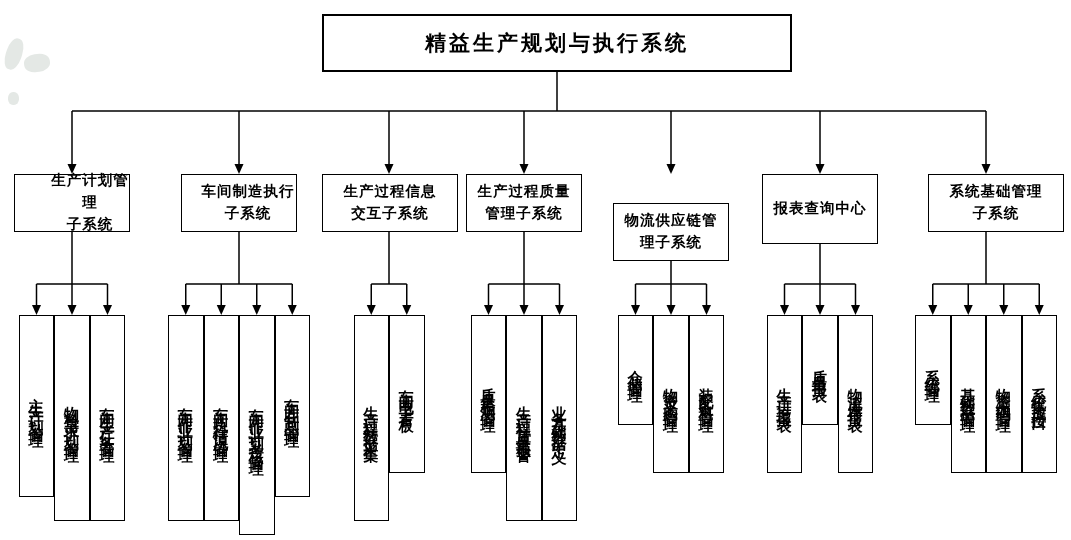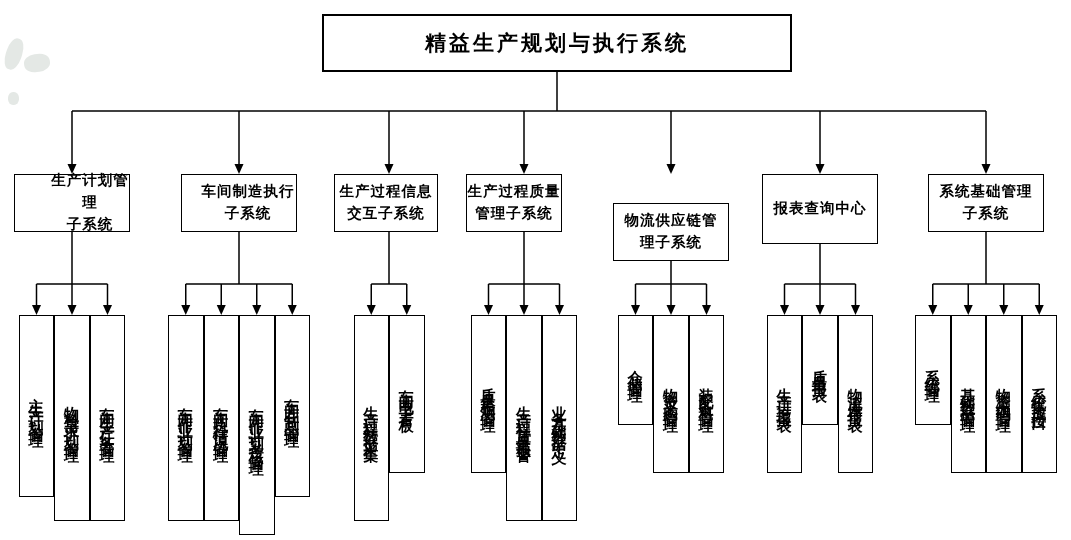--- a/index.html
+++ b/index.html
@@ -167,29 +167,29 @@
       </div>
       <div class="box leaf-box" style="left: 203.5px; top: 315px; width: 35.5px; height: 206px;">
         <span class="vtext">车间执行情况管理</span>
       </div>
       <div class="box leaf-box" style="left: 239px; top: 315px; width: 35.5px; height: 220px;">
         <span class="vtext">车间作业计划考核管理</span>
       </div>
       <div class="box leaf-box" style="left: 274.5px; top: 315px; width: 35.5px; height: 182px;">
         <span class="vtext">车间在制品管理</span>
       </div>
-      <div class="box group-box" style="left: 334px; top: 174px; width: 104px; height: 58px;">生产过程信息
+      <div class="box group-box" style="left: 322px; top: 174px; width: 136px; height: 58px;">生产过程信息
 交互子系统</div>
       <div class="box leaf-box" style="left: 353.5px; top: 315px; width: 35.5px; height: 206px;">
         <span class="vtext">生产过程数据采集</span>
       </div>
       <div class="box leaf-box" style="left: 389px; top: 315px; width: 35.5px; height: 158px;">
         <span class="vtext">车间电子看板</span>
       </div>
-      <div class="box group-box" style="left: 466px; top: 174px; width: 96px; height: 58px;">生产过程质量
+      <div class="box group-box" style="left: 466px; top: 174px; width: 116px; height: 58px;">生产过程质量
 管理子系统</div>
       <div class="box leaf-box" style="left: 470.75px; top: 315px; width: 35.5px; height: 158px;">
         <span class="vtext">质量检测管理</span>
       </div>
       <div class="box leaf-box" style="left: 506.25px; top: 315px; width: 35.5px; height: 206px;">
         <span class="vtext">生产过程质量预警</span>
       </div>
       <div class="box leaf-box" style="left: 541.75px; top: 315px; width: 35.5px; height: 206px;">
         <span class="vtext">业务基础数据定义</span>
       </div>
@@ -207,21 +207,21 @@
       <div class="box group-box" style="left: 762px; top: 174px; width: 116px; height: 70px;">报表查询中心</div>
       <div class="box leaf-box" style="left: 766.75px; top: 315px; width: 35.5px; height: 158px;">
         <span class="vtext">生产进度报表</span>
       </div>
       <div class="box leaf-box" style="left: 802.25px; top: 315px; width: 35.5px; height: 110px;">
         <span class="vtext">质量报表</span>
       </div>
       <div class="box leaf-box" style="left: 837.75px; top: 315px; width: 35.5px; height: 158px;">
         <span class="vtext">物流库存报表</span>
       </div>
-      <div class="box group-box" style="left: 928px; top: 174px; width: 116px; height: 58px;">系统基础管理
+      <div class="box group-box" style="left: 928px; top: 174px; width: 136px; height: 58px;">系统基础管理
 子系统</div>
       <div class="box leaf-box" style="left: 915px; top: 315px; width: 35.5px; height: 110px;">
         <span class="vtext">系统管理</span>
       </div>
       <div class="box leaf-box" style="left: 950.5px; top: 315px; width: 35.5px; height: 158px;">
         <span class="vtext">基础数据管理</span>
       </div>
       <div class="box leaf-box" style="left: 986px; top: 315px; width: 35.5px; height: 158px;">
         <span class="vtext">物资编码管理</span>
       </div>

